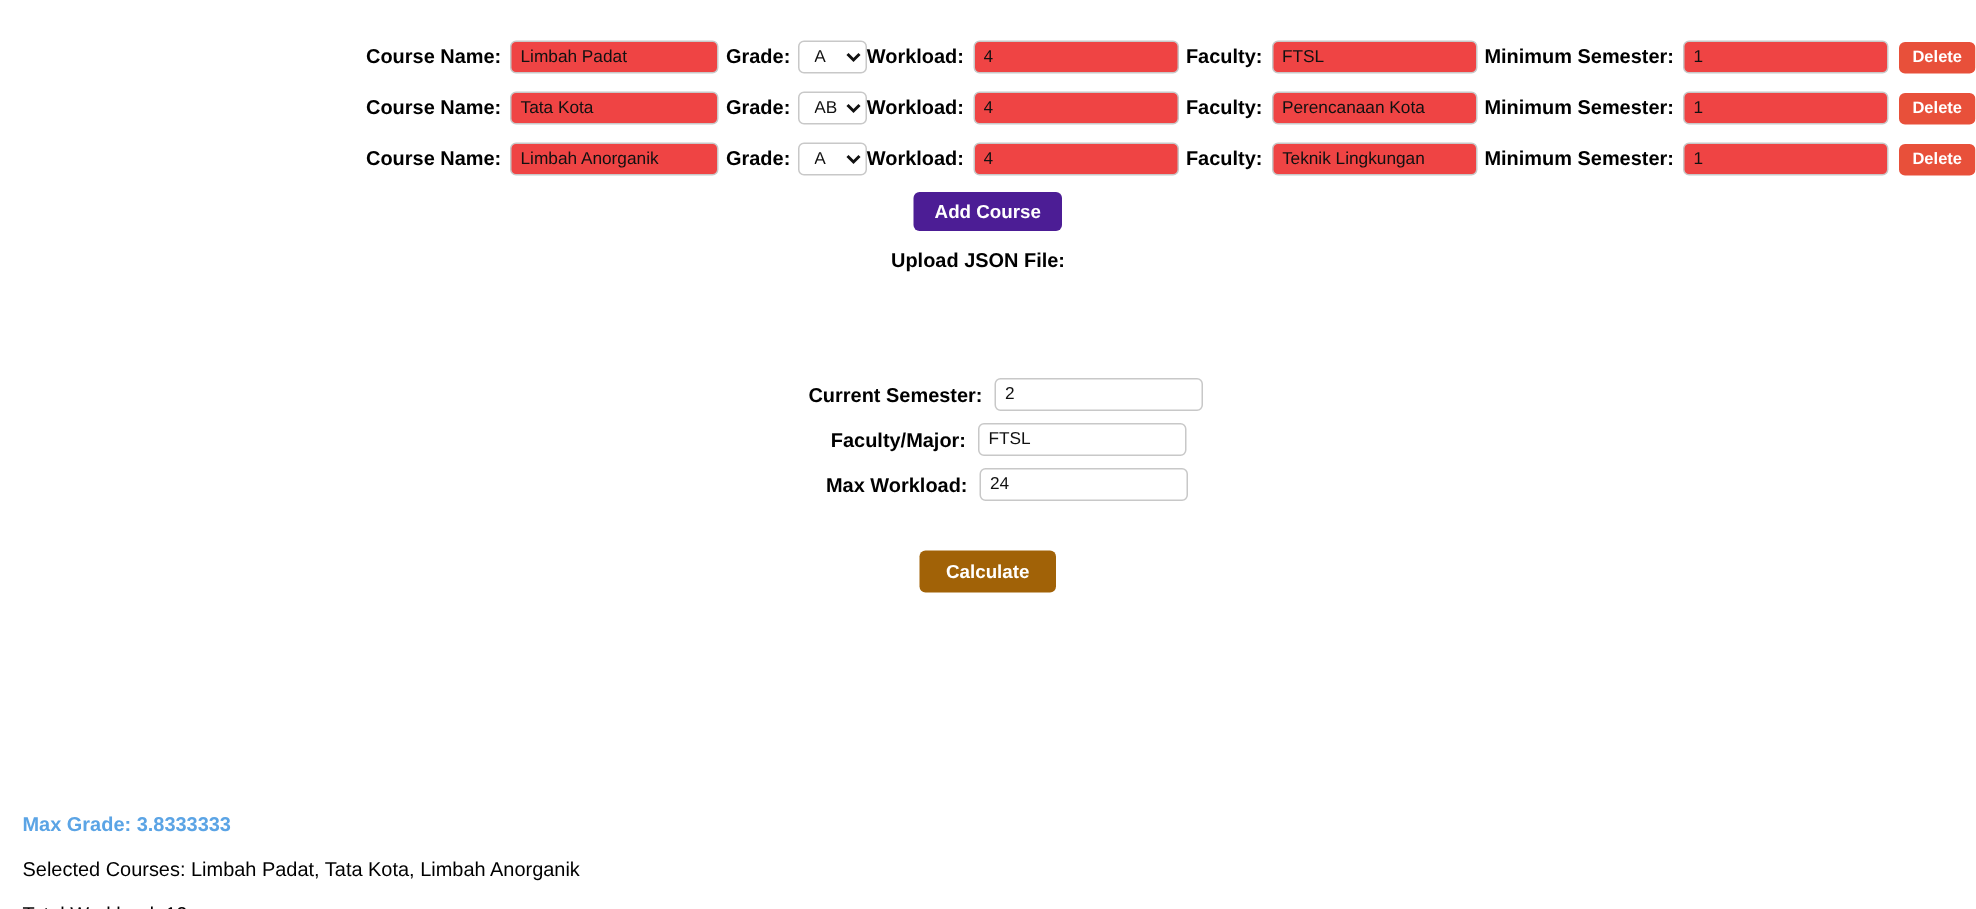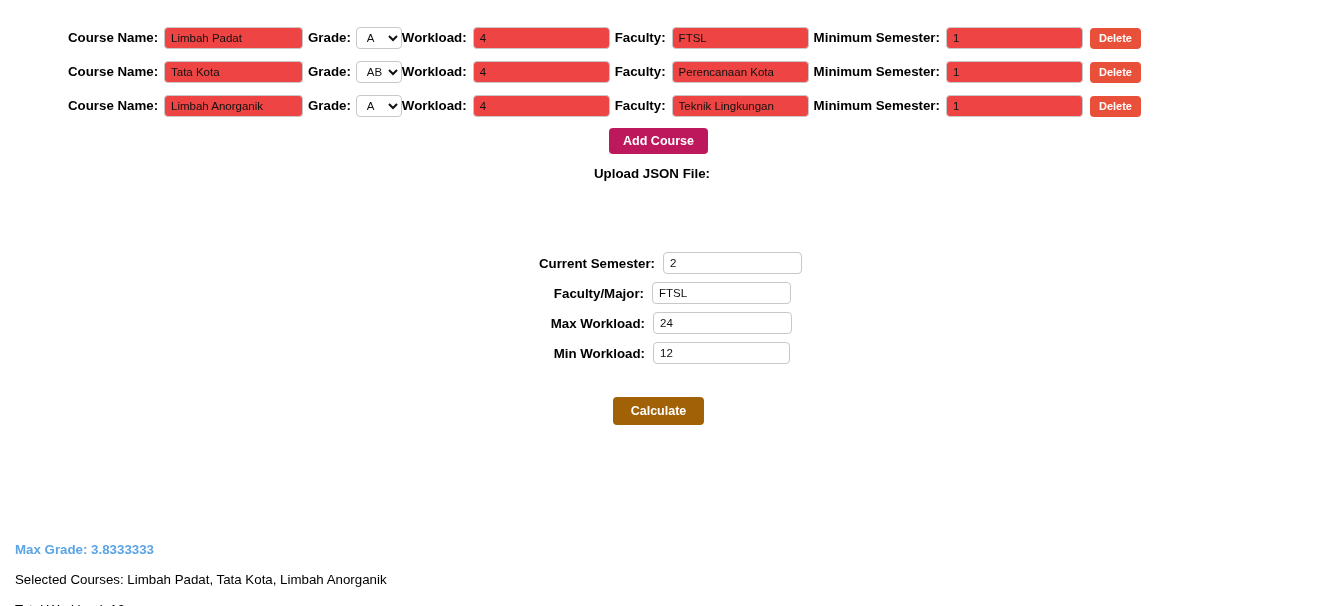--- a/index.html
+++ b/index.html
@@ -22,20 +22,21 @@
   #course-list {
     padding-top: 26px;
   }
   .course-row {
     display: flex;
     align-items: center;
     height: 24px;
     margin-bottom: 10px;
     padding-left: 68px;
     white-space: nowrap;
+    justify-content: flex-end;
   }
   .row-label {
     font-weight: bold;
     font-size: 13.3px;
     line-height: 24px;
     color: #000;
   }
   .row-label.name-label { width: 96px; }
 
   .txt {
@@ -82,21 +83,21 @@
   }
   .btn-delete {
     background: #e8503a;
     font-size: 11px;
     font-weight: bold;
     height: 21px;
     padding: 0 9px;
     margin-left: 7px;
   }
   .btn-add {
-    background: #be185d;
+    background: #4c1d95;
     font-size: 12.5px;
     font-weight: bold;
     height: 26px;
     padding: 0 14px;
   }
   .btn-calc {
     background: #a16207;
     font-size: 12.5px;
     font-weight: bold;
     height: 28px;
@@ -302,24 +303,20 @@
   <div class="set-row r2">
     <span class="set-label">Faculty/Major:</span>
     <input class="set-input" type="text" value="FTSL" style="">
   </div>
 
   <div class="set-row r3">
     <span class="set-label">Max Workload:</span>
     <input class="set-input" type="text" value="24" style="">
   </div>
 
-  <div class="set-row r4">
-    <span class="set-label">Min Workload:</span>
-    <input class="set-input" type="text" value="12" style="">
-  </div>
 
 </div>
 
 <div id="calc-wrap">
   <button class="btn btn-calc">Calculate</button>
 </div>
 
 <div id="results">
   <p id="max-grade">Max Grade: 3.8333333</p>
   <p class="result-line">Selected Courses: Limbah Padat, Tata Kota, Limbah Anorganik</p>

